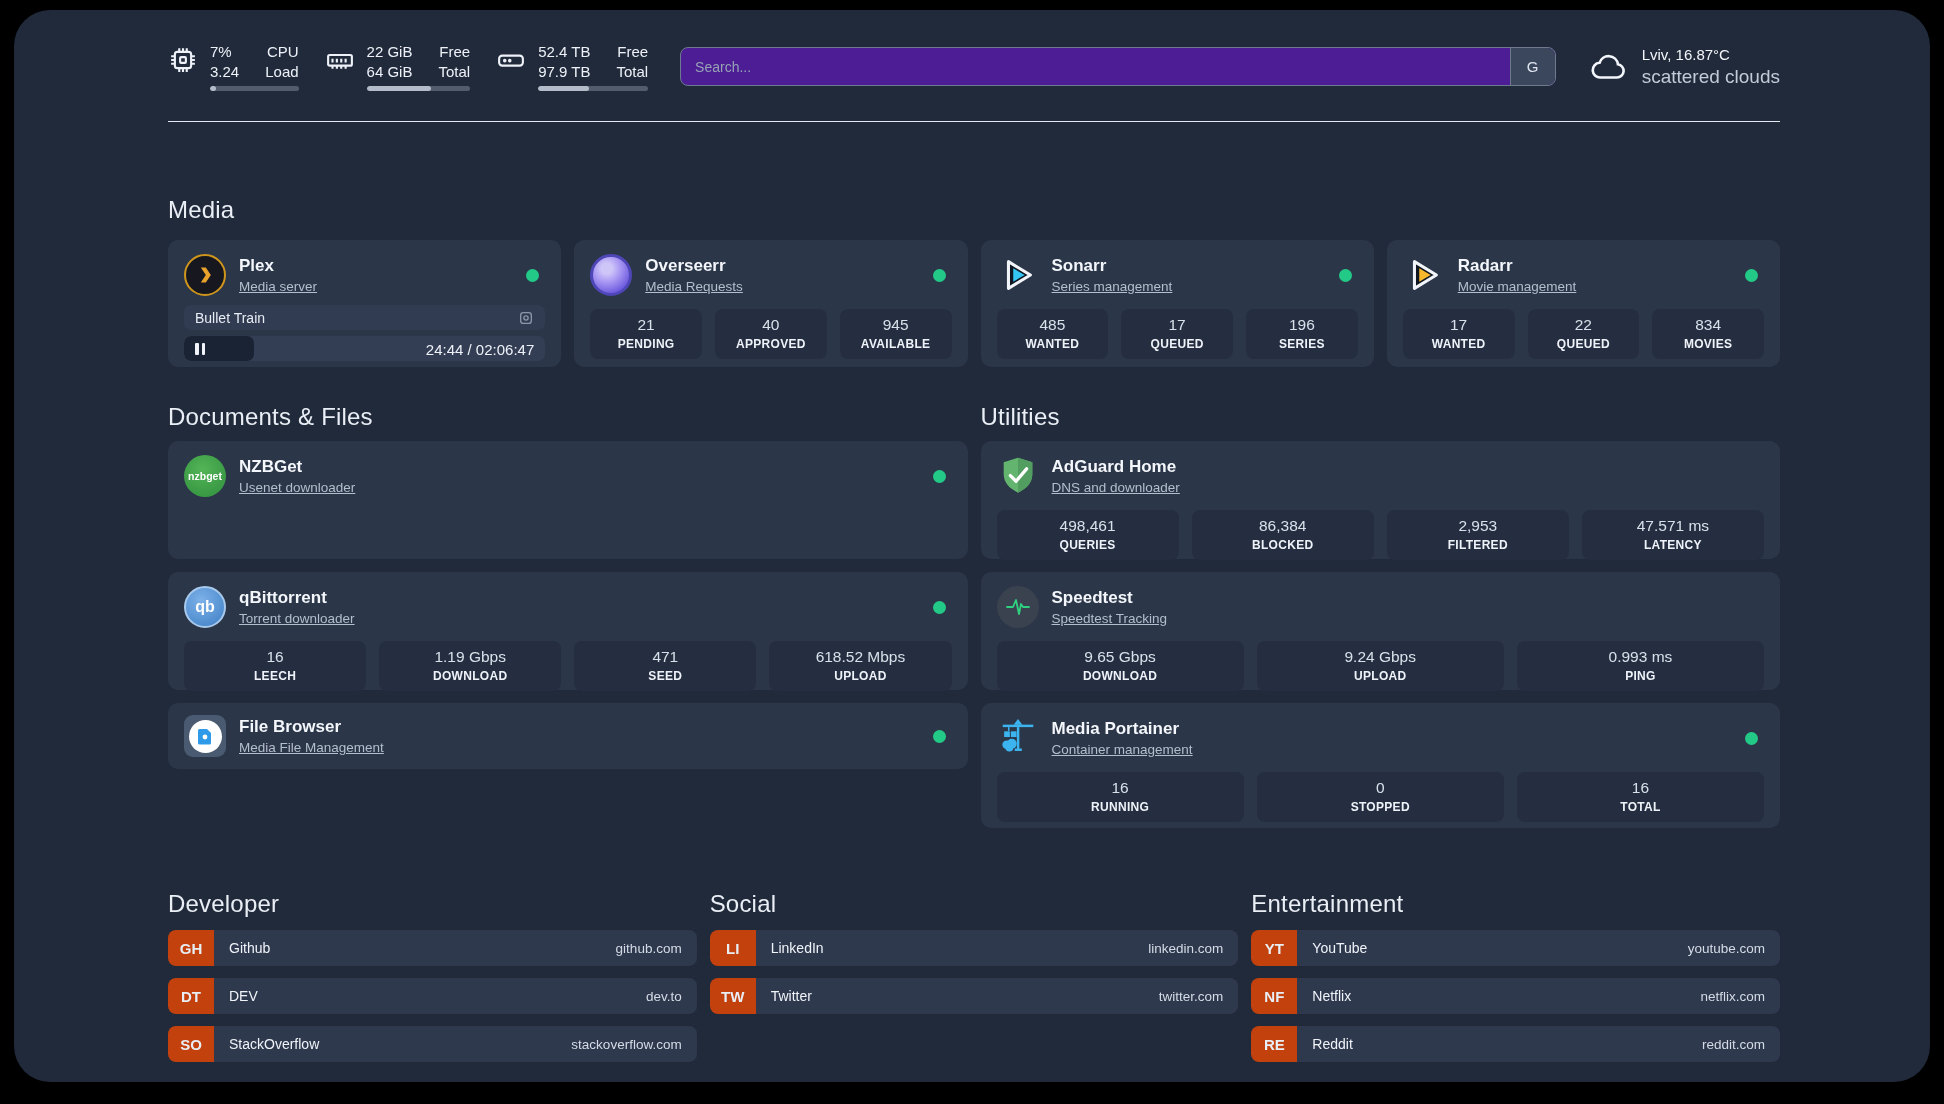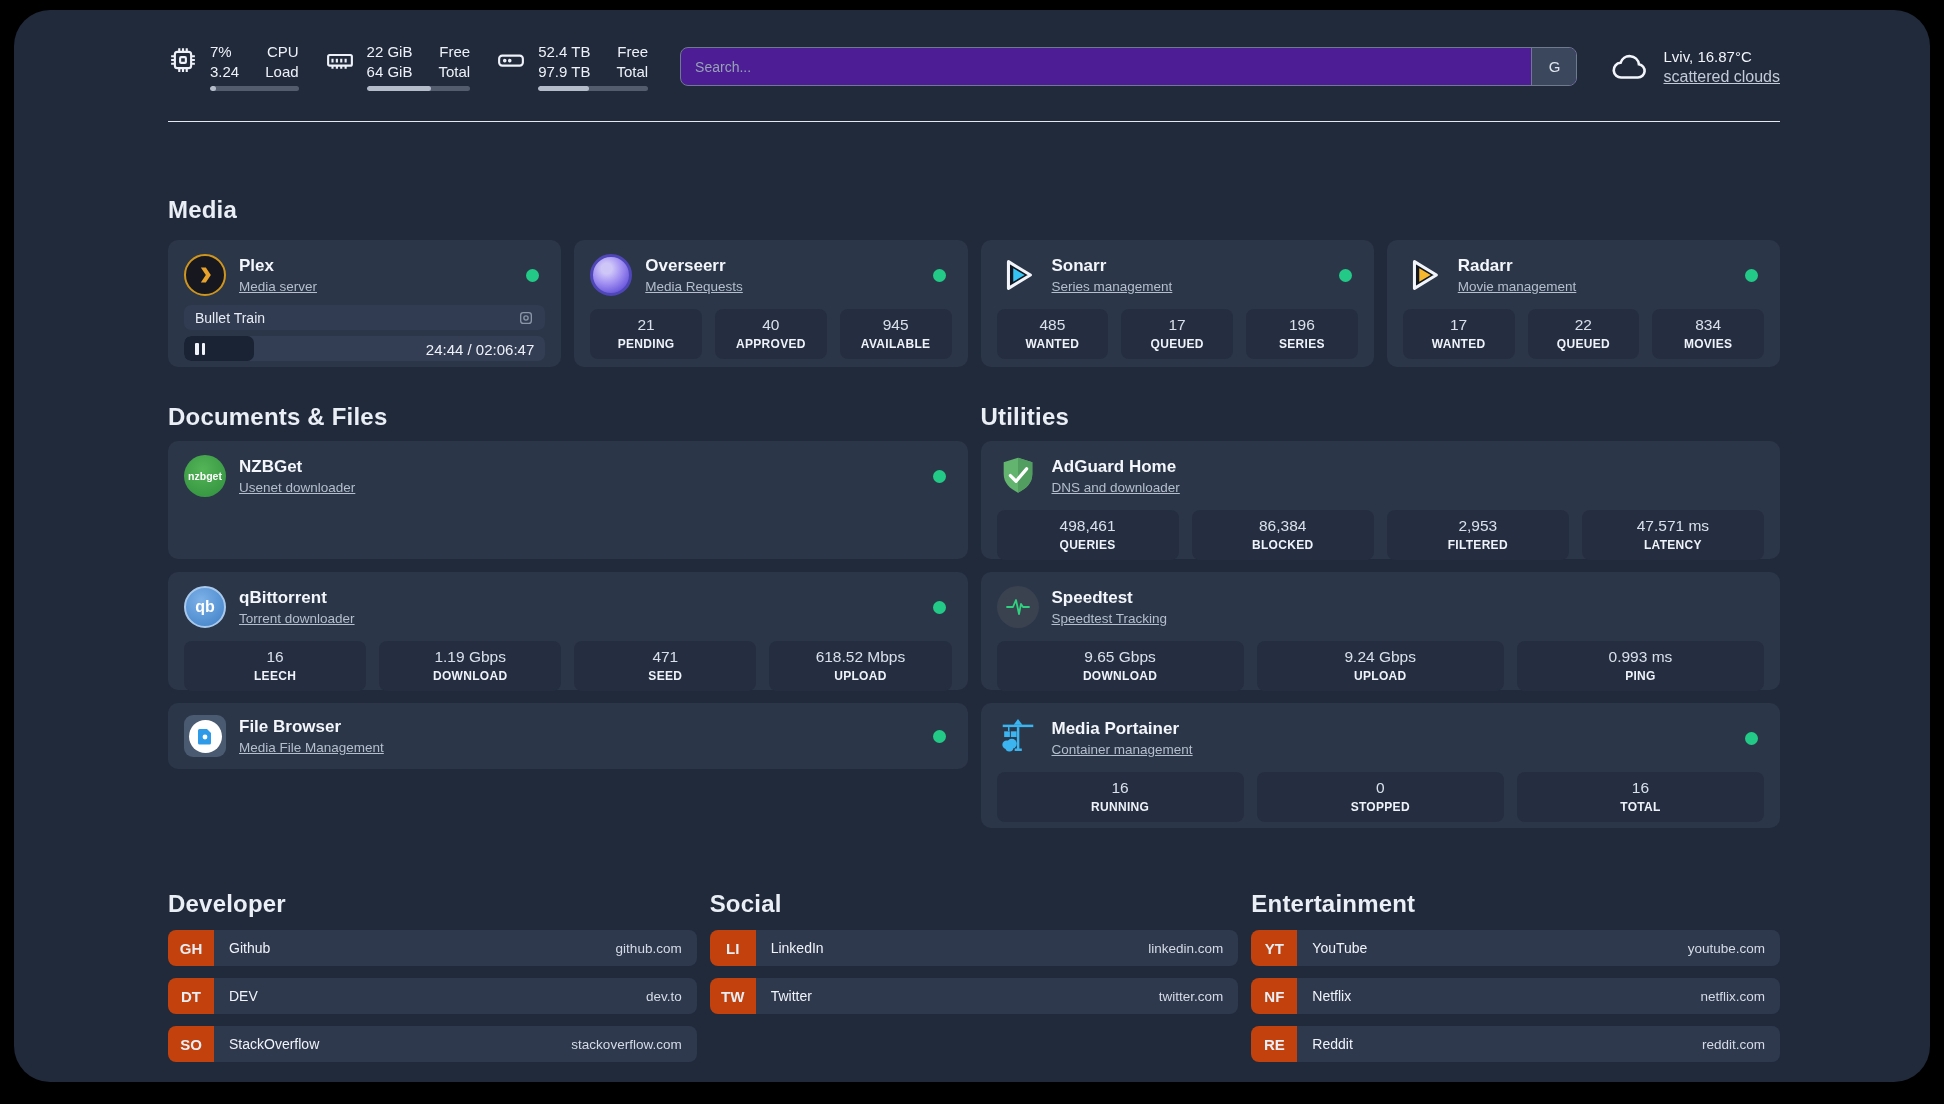--- a/index.html
+++ b/index.html
@@ -16,25 +16,25 @@
   .stat-labels{text-align:right;}
   .stat-meter{height:5px;border-radius:3px;background:#525c6d;margin-top:5px;overflow:hidden;}
   .stat-meter-fill{height:100%;background:#b4bcc9;border-radius:3px;}
   .search{flex:1;height:37px;border:1px solid #6f7a8e;border-radius:8px;background:#4c1d95;display:flex;align-items:stretch;overflow:hidden;margin:0 6px;}
   .search input{flex:1;background:transparent;border:none;outline:none;color:#e8edf4;font-size:14px;padding:0 14px;font-family:"Liberation Sans",sans-serif;}
   .search input::placeholder{color:#97a2b4;}
   .search-btn{width:44px;display:flex;align-items:center;justify-content:center;background:#3b475c;border-left:1px solid #6f7a8e;color:#dfe5ee;font-size:15px;cursor:pointer;}
   .weather{display:flex;align-items:center;gap:12px;}
   .weather-icon{width:42px;height:42px;color:#f2f5fa;}
   .weather-line1{font-size:15px;color:#f2f5fa;}
-  .weather-line2{font-size:16px;color:#c3cbd8;margin-top:3px;text-decoration:underline;}
+  .weather-line2{font-size:19px;color:#c3cbd8;margin-top:3px;}
   .divider{border-top:1.5px solid #e4e9f0;margin-top:30px;}
 
   
-  .section-title{font-size:24px;font-weight:700;color:#eaeef5;letter-spacing:.2px;}
+  .section-title{font-size:24px;font-weight:400;color:#eaeef5;letter-spacing:.2px;}
   .media-title{margin-top:74px;}
   .media-grid{display:grid;grid-template-columns:repeat(4,1fr);gap:13px;margin-top:16px;}
   .two-col{display:grid;grid-template-columns:1fr 1fr;gap:13px;margin-top:36px;}
   .col-title{margin-bottom:10px;}
   .card{box-sizing:border-box;background:#2b3648;border-radius:10px;padding:14px 16px;}
   .media-grid .card{height:127px;}
   .stack{display:flex;flex-direction:column;gap:13px;}
   .card-head{display:flex;align-items:center;gap:13px;}
   .app-icon{width:42px;height:42px;flex:0 0 auto;position:relative;}
   .app-name{font-size:17px;font-weight:600;color:#f3f6fa;line-height:1.15;}

